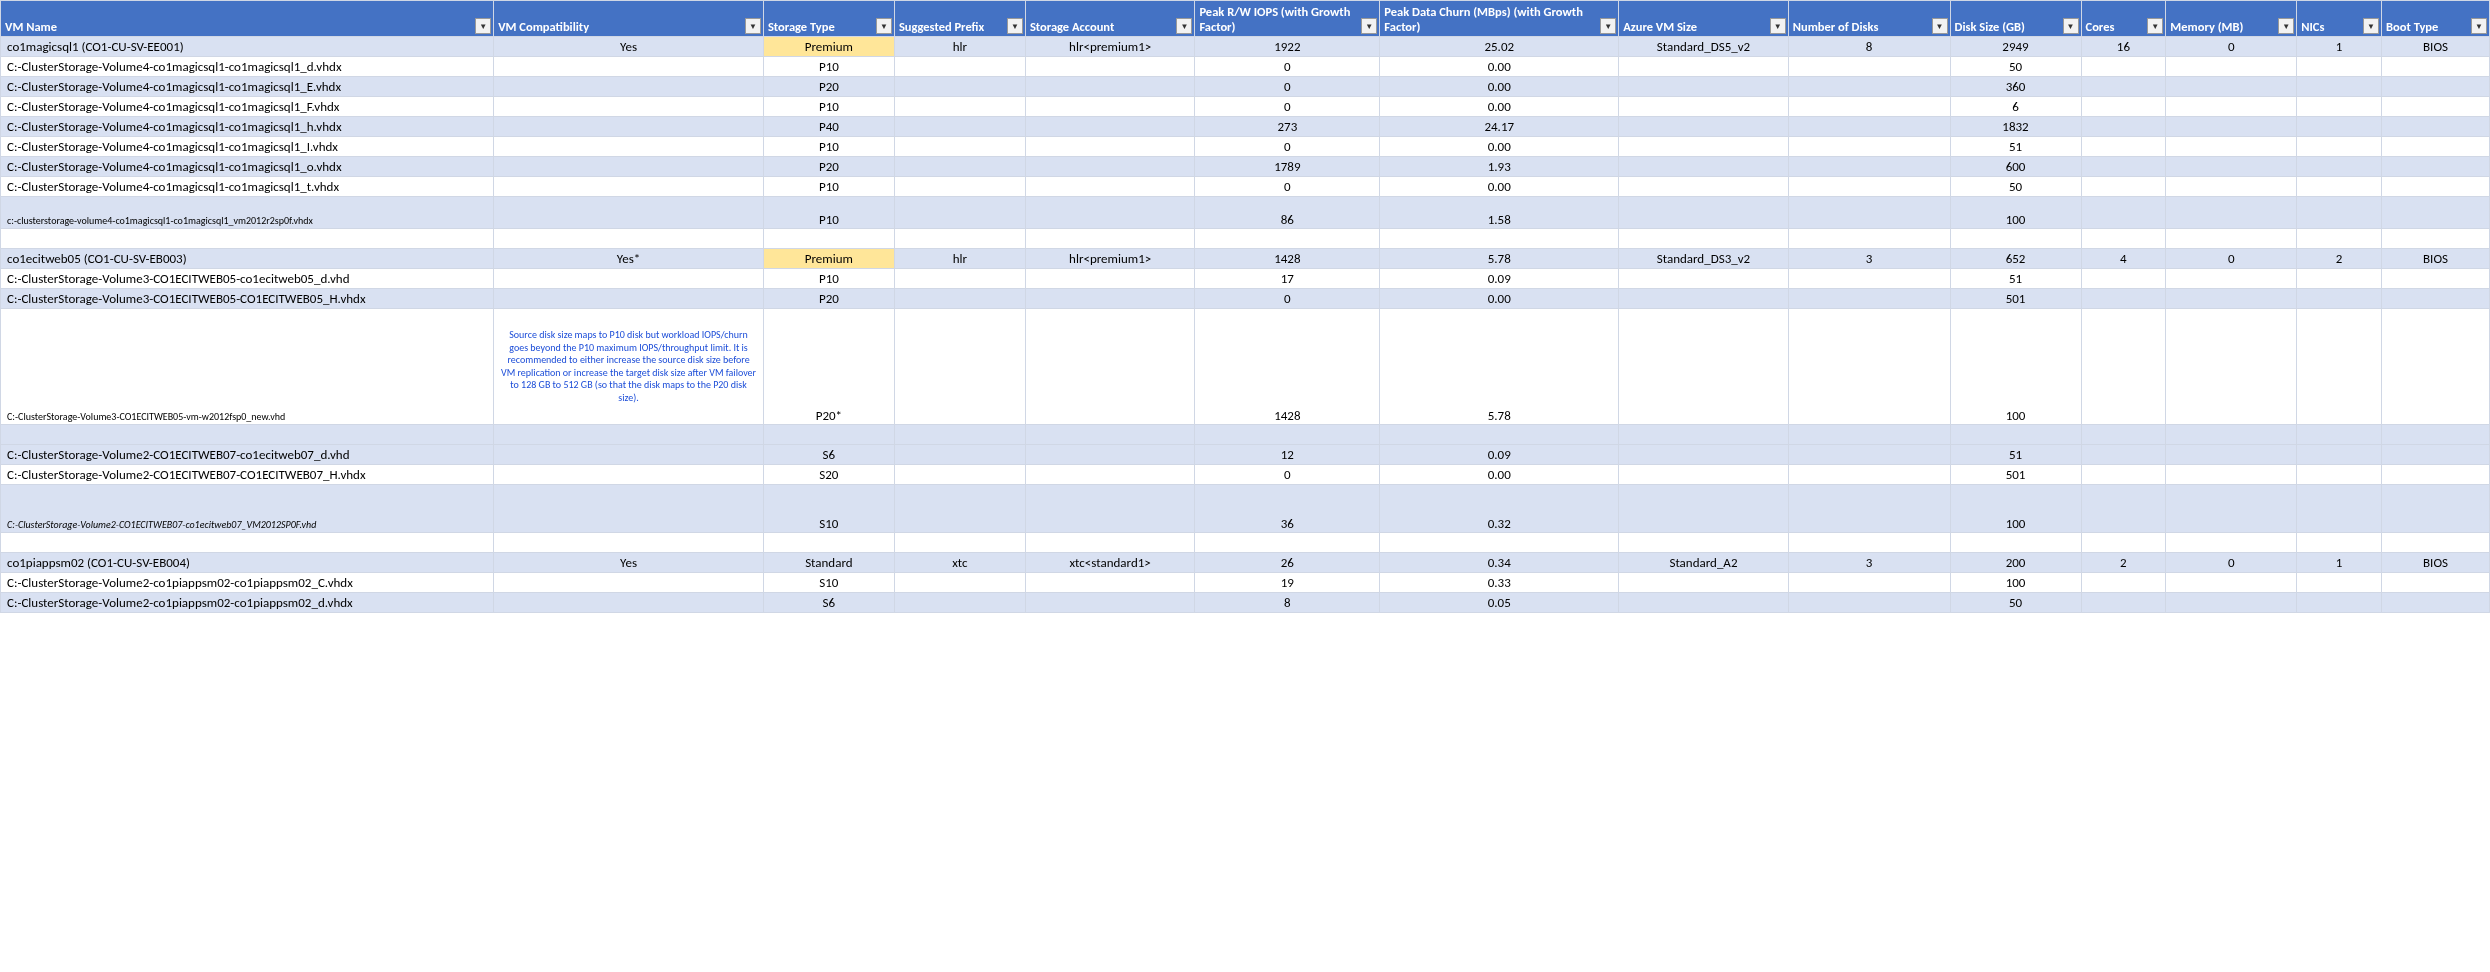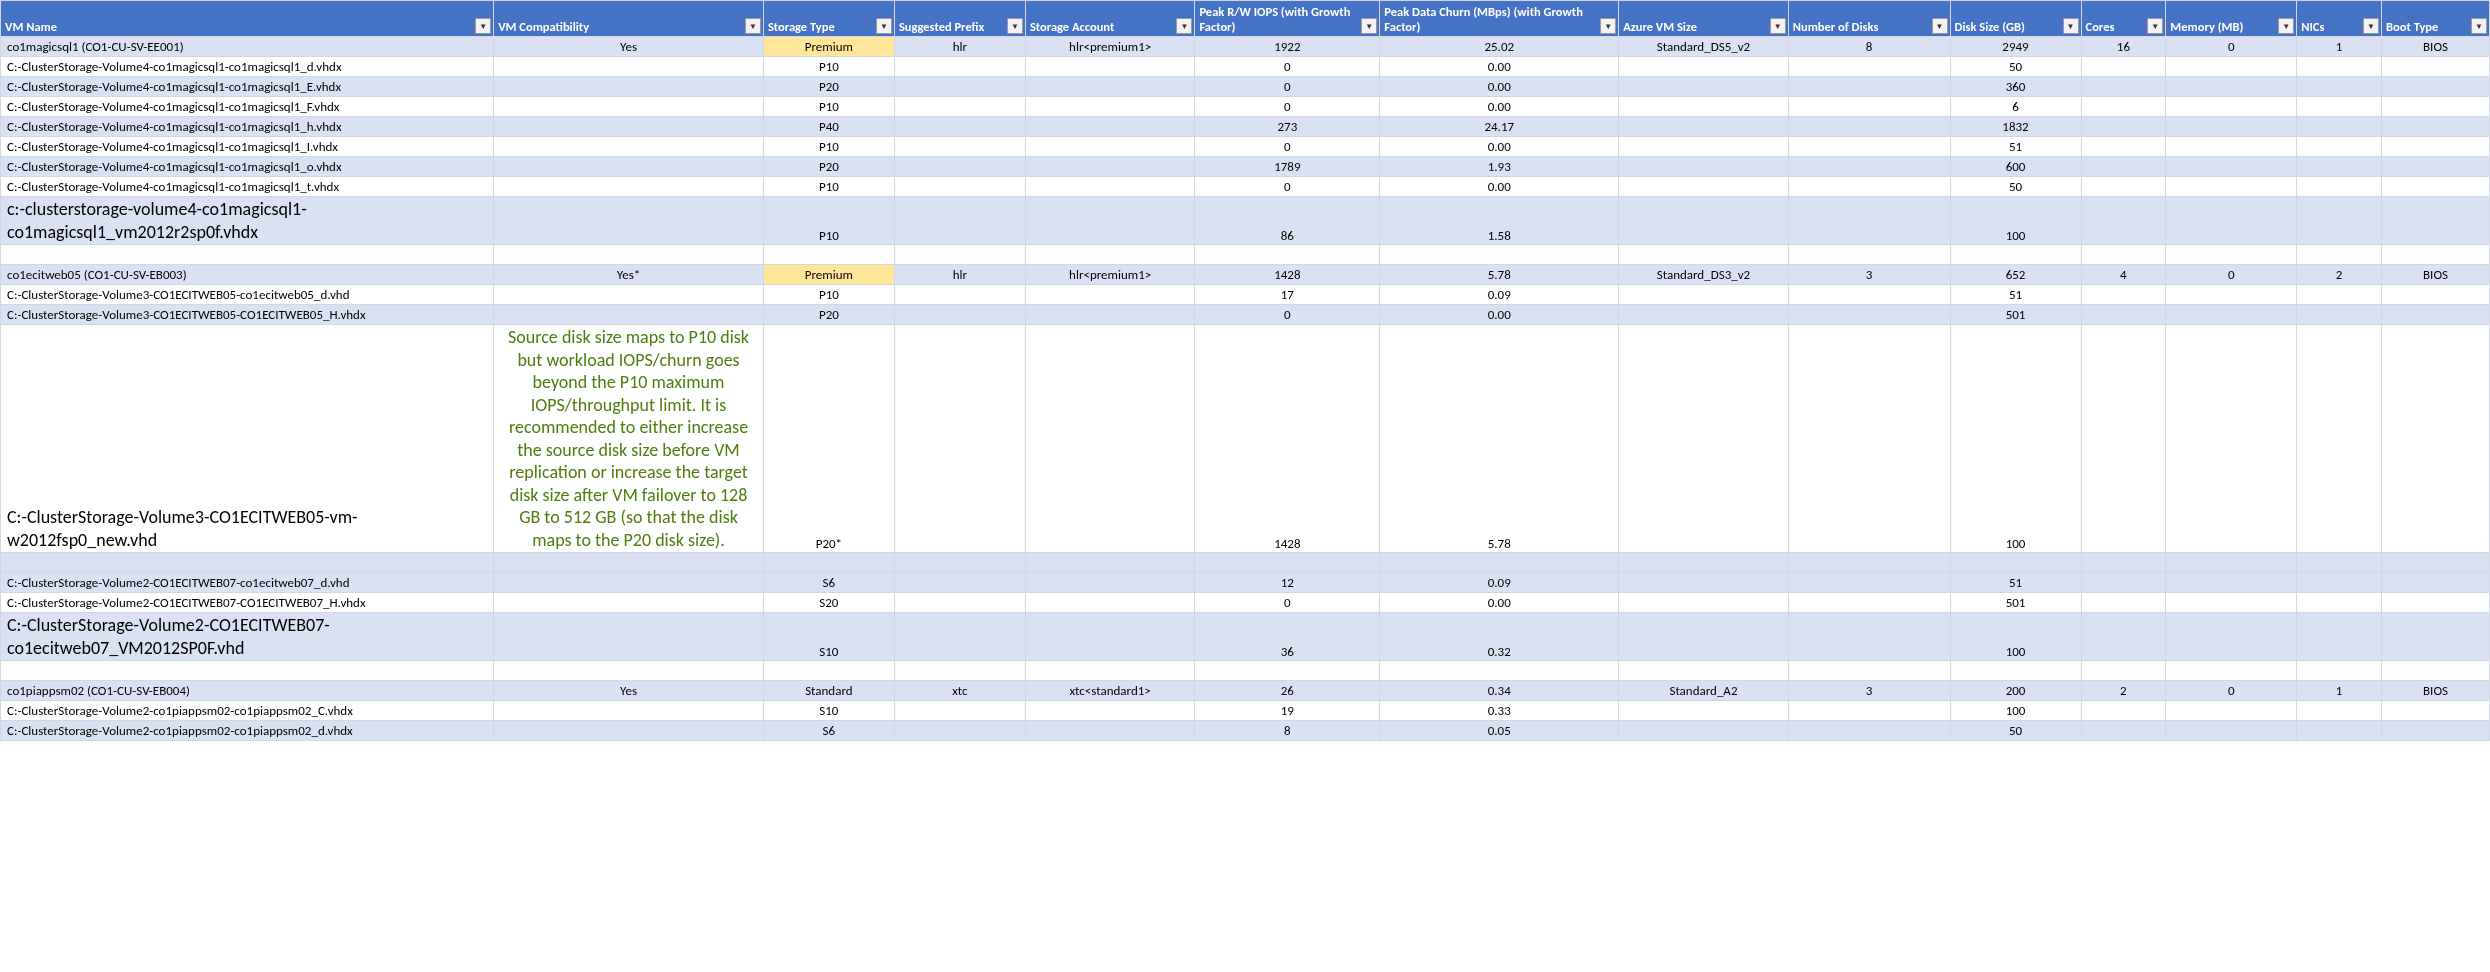--- a/index.html
+++ b/index.html
@@ -5,22 +5,22 @@
 * { box-sizing: border-box; margin:0; padding:0; }
 body { font-family: Calibri, Arial, sans-serif; font-size: 13px; color:#000; background:#fff; }
 table { border-collapse: collapse; width: 2490px; table-layout: fixed; }
 th { background:#4472C4; color:#fff; font-weight:700; font-size:12.5px; height:36px; vertical-align:bottom; padding:2px 4px 2px 4px; position:relative; border:1px solid #d0d7e5; text-align:left;}
 th .filter { position:absolute; right:2px; bottom:2px; width:16px; height:16px; background:#f2f2f2; border:1px solid #999; display:flex; align-items:center; justify-content:center; font-size:8px; color:#333; }
 td { border:1px solid #d0d7e5; height:20px; padding:1px 6px; vertical-align:middle; overflow:hidden; white-space:nowrap; }
 .row-even { background:#d9e1f2; }
 .row-odd  { background:#ffffff; }
 .premium { background:#ffe699 !important; text-align:center; }
 .center { text-align:center; }
-.red { color:#4d7c0f; }
-td.multiline { white-space:normal; line-height:1.25; font-size:18px;margin-left:9px; }
+.red { color:#1d4ed8; }
+td.multiline { white-space:normal; line-height:1.25; font-size:10px;margin-left:9px; }
 th span.lbl { display:block; padding-right:18px; }
 col.c0{width:320px}col.c1{width:175px}col.c2{width:85px}col.c3{width:85px}col.c4{width:110px}col.c5{width:120px}col.c6{width:155px}col.c7{width:110px}col.c8{width:105px}col.c9{width:85px}col.c10{width:55px}col.c11{width:85px}col.c12{width:55px}col.c13{width:70px}
 </style>
 </head>
 <body>
 
 <table>
 <colgroup>
 <col class="c0">
       <col class="c1">
@@ -364,21 +364,21 @@
         <td class="center">0.00</td>
         <td class="center"></td>
         <td class="center"></td>
         <td class="center">501</td>
         <td class="center"></td>
         <td class="center"></td>
         <td class="center"></td>
         <td class="center"></td>
       </tr>
       <tr class="row-even">
-        <td class="multiline" style="white-space: normal; height: 48px; vertical-align: bottom;">  C:-ClusterStorage-Volume2-CO1ECITWEB07-co1ecitweb07_VM2012SP0F.vhd</td>
+        <td class="multiline" style="white-space: normal; height: 48px; vertical-align: bottom; font-style: italic;">  C:-ClusterStorage-Volume2-CO1ECITWEB07-co1ecitweb07_VM2012SP0F.vhd</td>
         <td class="center" style="height: 32px; vertical-align: bottom;"></td>
         <td class="center" style="height: 32px; vertical-align: bottom;">S10</td>
         <td class="center" style="height: 32px; vertical-align: bottom;"></td>
         <td class="center" style="height: 32px; vertical-align: bottom;"></td>
         <td class="center" style="height: 32px; vertical-align: bottom;">36</td>
         <td class="center" style="height: 40px; vertical-align: bottom;">0.32</td>
         <td class="center" style="height: 32px; vertical-align: bottom;"></td>
         <td class="center" style="height: 32px; vertical-align: bottom;"></td>
         <td class="center" style="height: 32px; vertical-align: bottom;">100</td>
         <td class="center" style="height: 32px; vertical-align: bottom;"></td>

